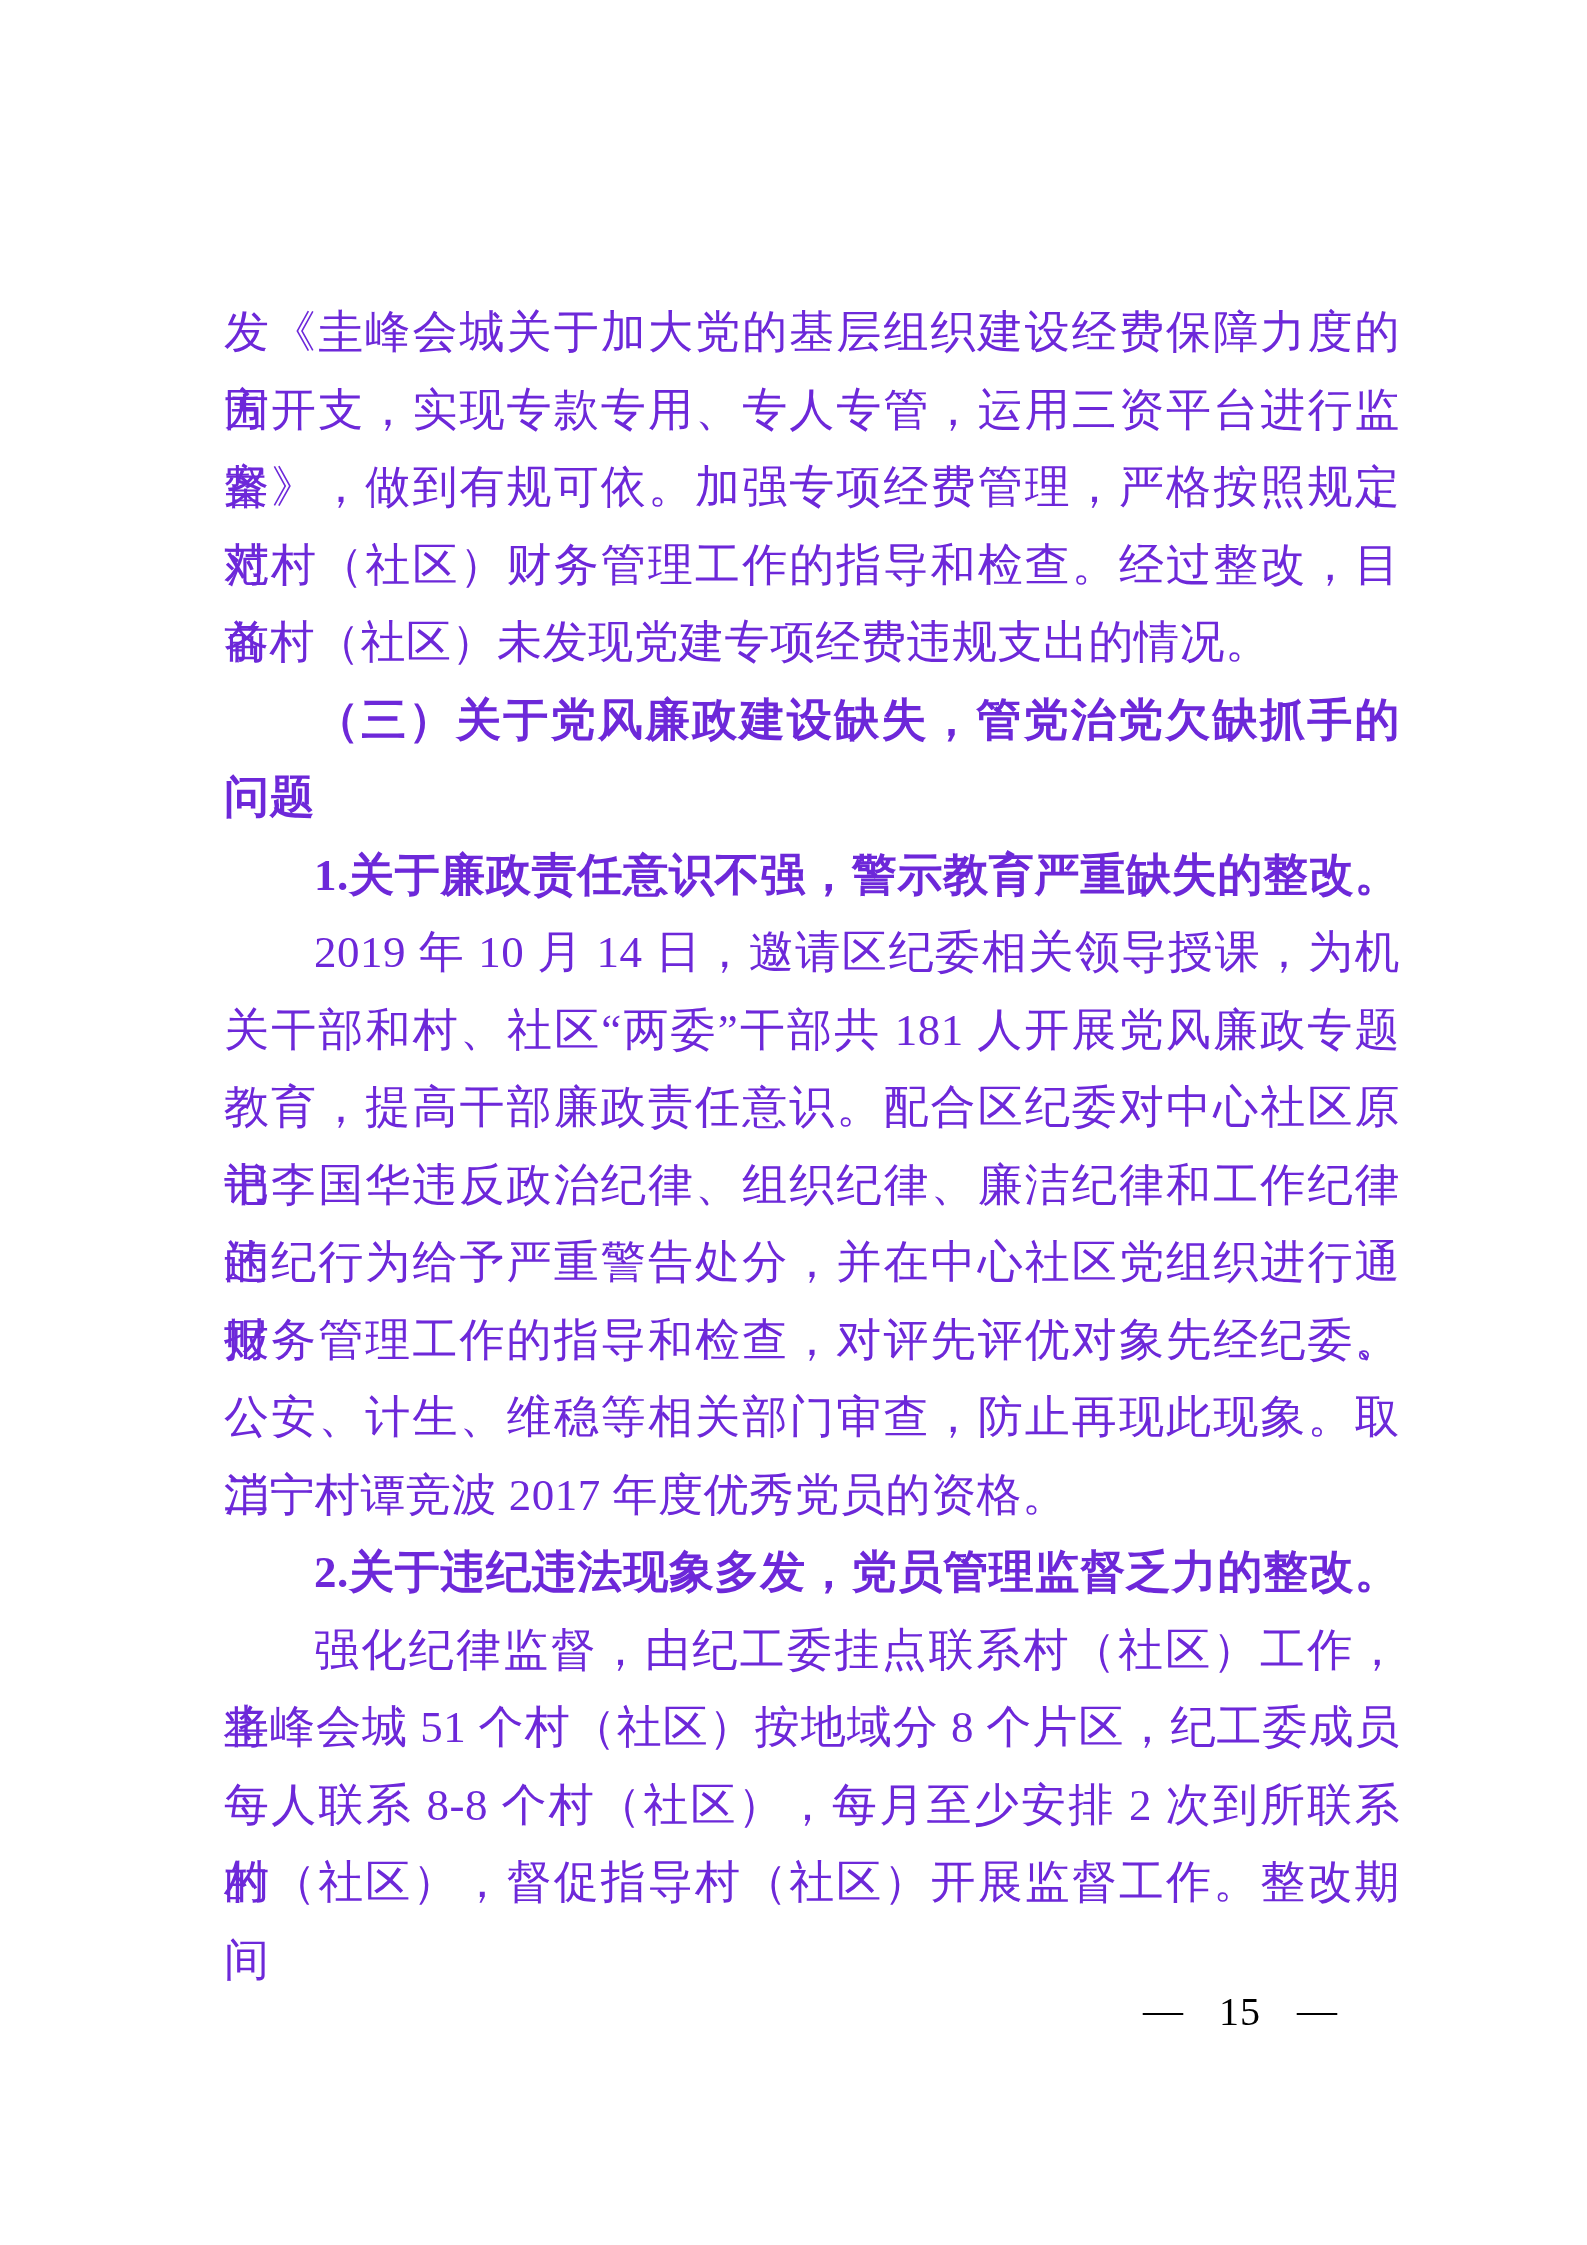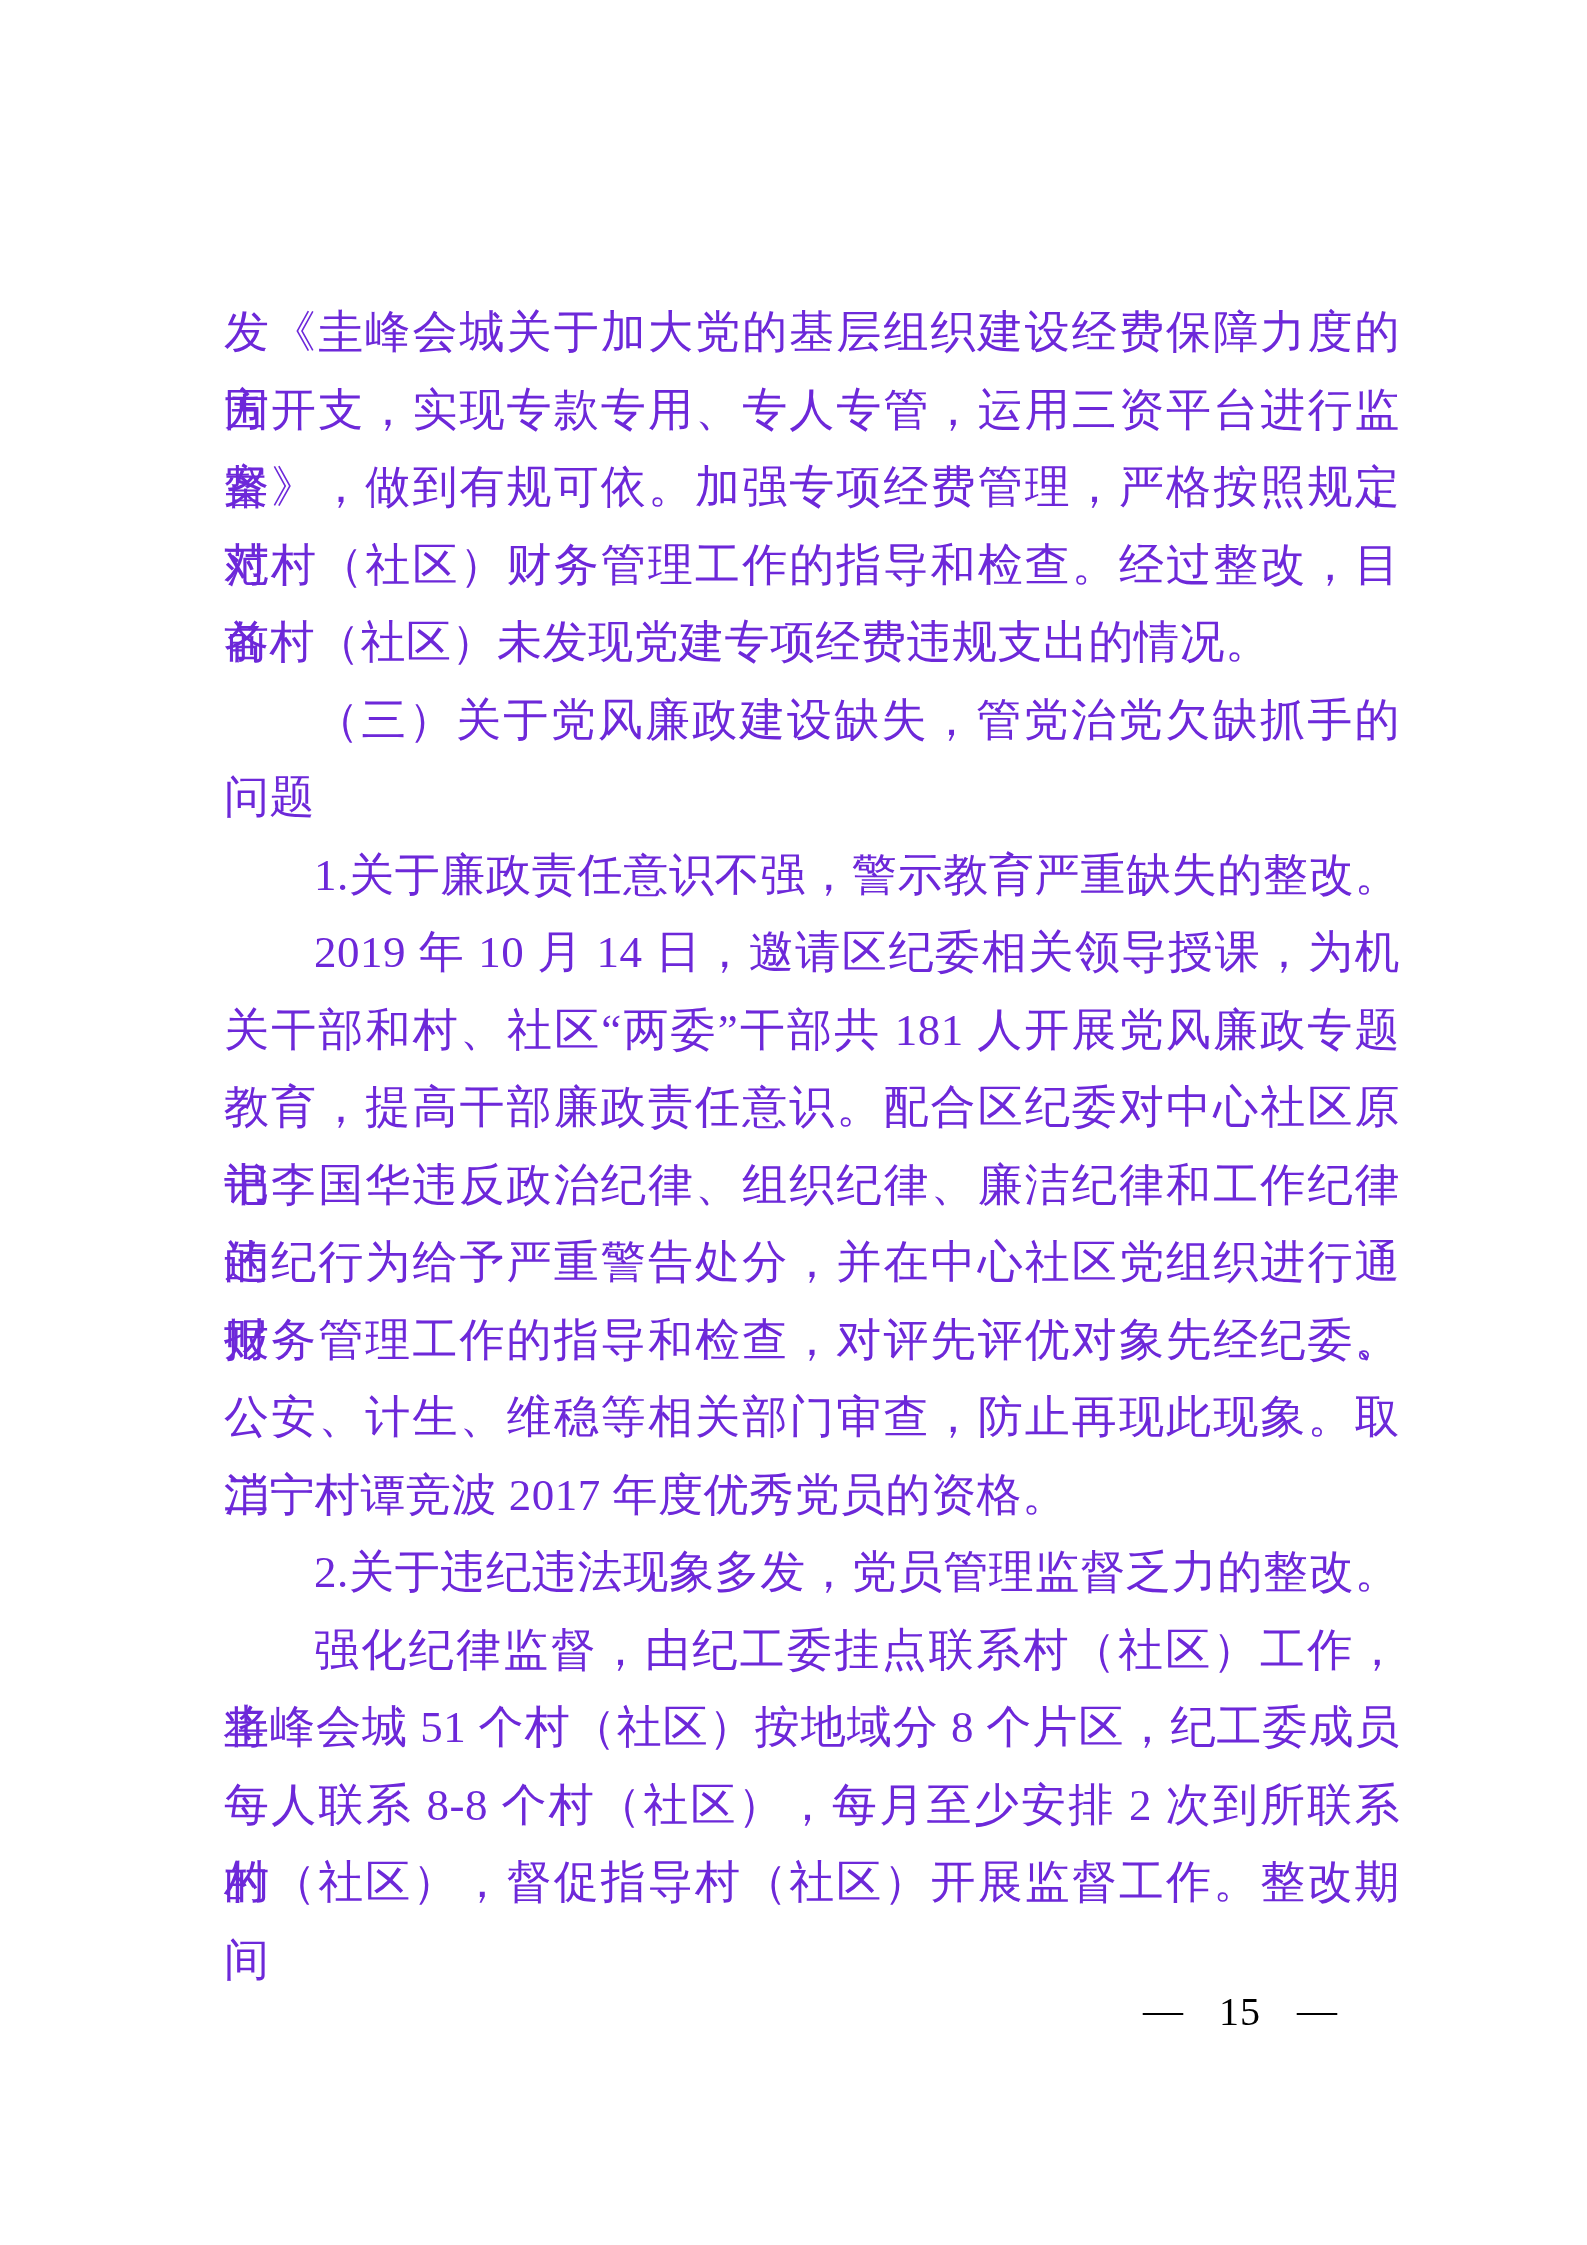--- a/index.html
+++ b/index.html
@@ -33,21 +33,21 @@
     letter-spacing: 0.5px;
   }
   .line.fill {
     text-align-last: justify;
     -moz-text-align-last: justify;
   }
   .line.indent {
     text-indent: 90px;
   }
   .line.heading {
-    font-weight: 400;
+    font-weight: 700;
   }
   .footer {
     position: absolute;
     left: 1135px;
     top: 1982px;
     width: 210px;
     height: 58px;
     display: flex;
     align-items: center;
     justify-content: center;

